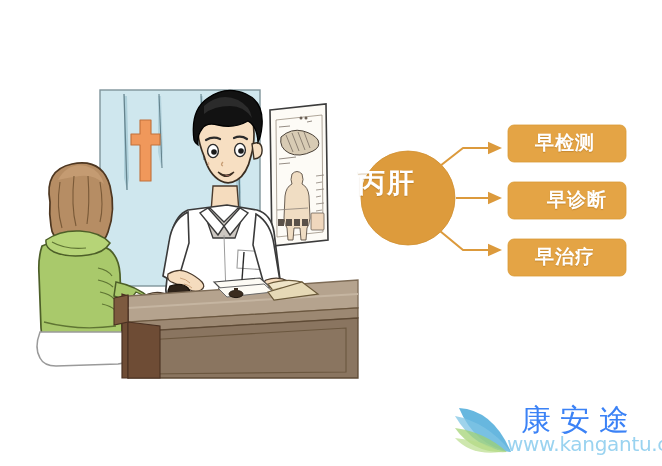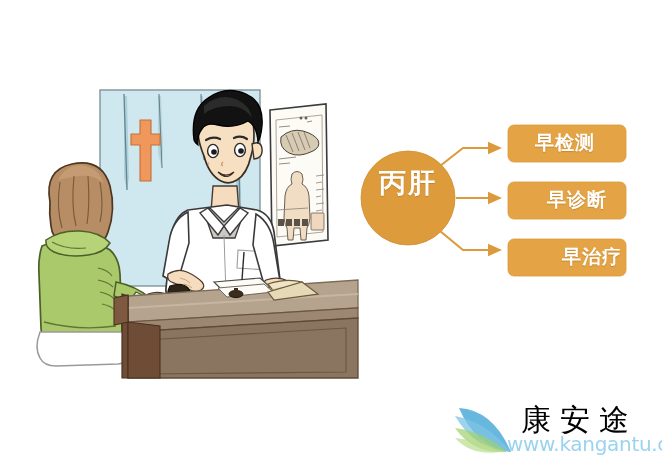--- a/index.html
+++ b/index.html
@@ -41,21 +41,20 @@
     width: 310px;
     height: 180px;
   }
   #diagram svg { display:block; }
 
   .node-circle-label {
     position: absolute;
     left: 18px;
     top: 57px;
     width: 100px;
-    text-align: center;
     color: #ffffff;
     font-size: 27px;
     font-weight: bold;
     letter-spacing: 2px;
     text-shadow: 0 1px 1px rgba(140,85,10,0.35);
     pointer-events: none;
   }
 
   .box-label {
     position: absolute;
@@ -63,21 +62,21 @@
     text-align: center;
     color: #ffffff;
     font-size: 19px;
     font-weight: bold;
     letter-spacing: 1px;
     text-shadow: 0 1px 1px rgba(140,85,10,0.35);
     pointer-events: none;
   }
   #box-label-0 { left: 168px; top: 22px; }
   #box-label-1 { left: 168px; top: 79px; padding-left: 12px; }
-  #box-label-2 { left: 168px; top: 136px; margin-left: 27px; }
+  #box-label-2 { left: 168px; top: 136px; }
 
   
   #watermark {
     position: absolute;
     left: 455px;
     top: 398px;
     width: 205px;
     height: 62px;
   }
   #wm-leaf {
@@ -86,21 +85,21 @@
     top: 6px;
     width: 62px;
     height: 52px;
   }
   #wm-cn {
     position: absolute;
     left: 66px;
     top: 2px;
     font-size: 30px;
     font-weight: 500;
-    color: #000000;
+    color: #3b82f6;
     letter-spacing: 9px;
     font-family: "DejaVu Sans", "Liberation Sans", sans-serif;
     white-space: nowrap;
   }
   #wm-url {
     position: absolute;
     left: 52px;
     top: 34px;
     font-size: 20px;
     color: #9ad3f0;

